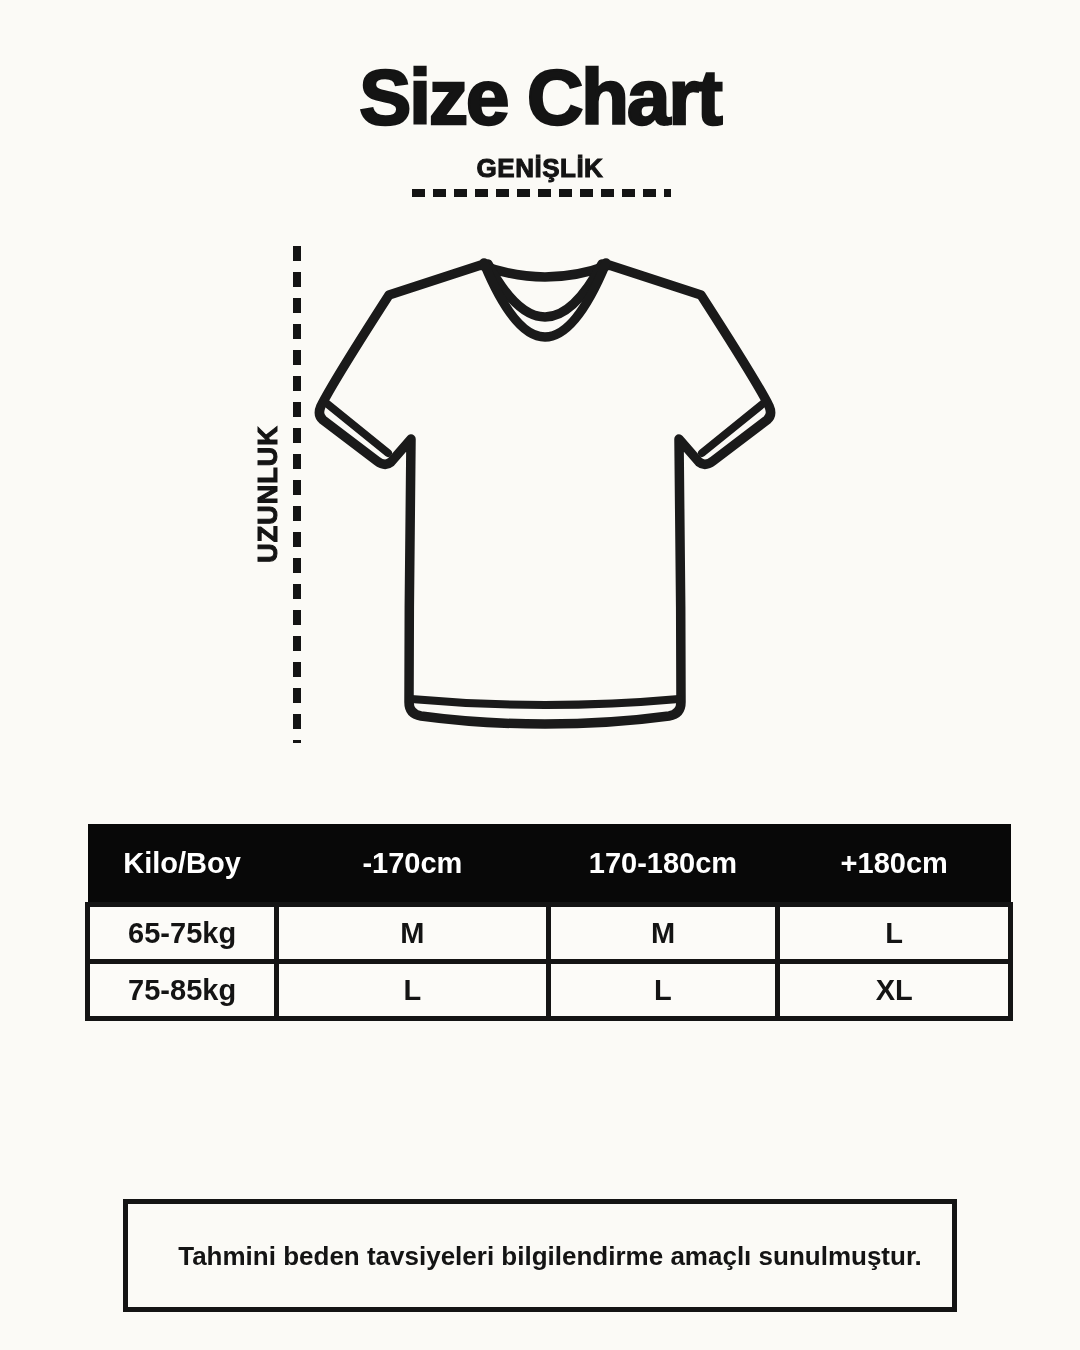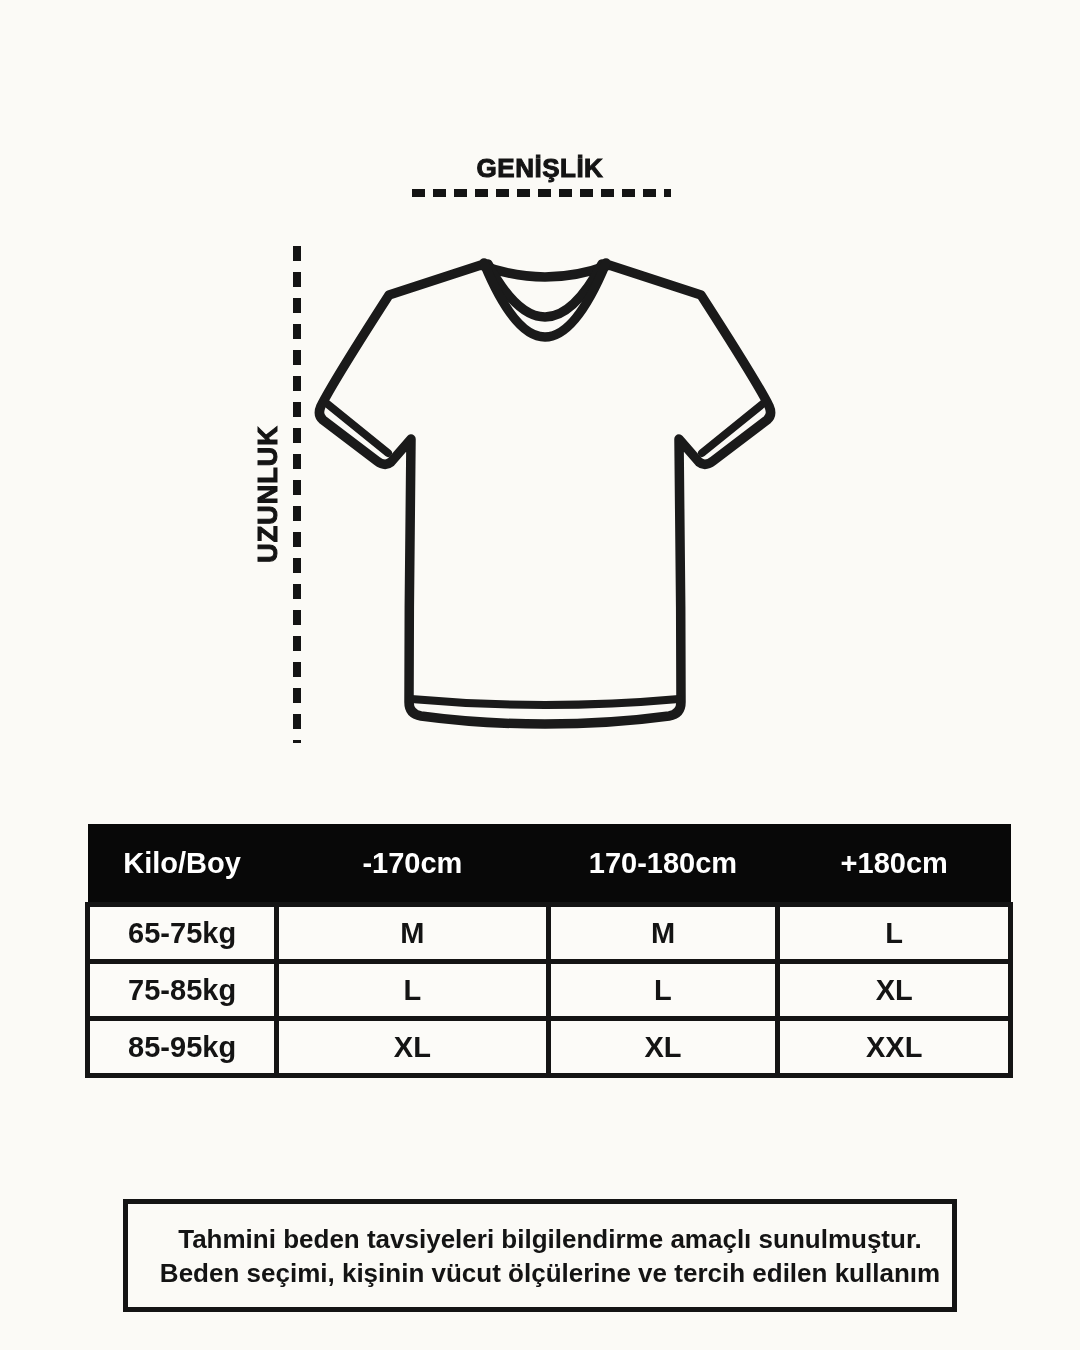--- a/index.html
+++ b/index.html
@@ -60,20 +60,21 @@
     border:5px solid #141414; box-sizing:border-box;
     display:flex; flex-direction:column; justify-content:center;
     text-align:center; font-size:26px; font-weight:bold; line-height:34px;padding-left:20px;
   }
 </style>
 </head>
 <body>
 
 <div class="canvas">
 
+  <h1 class="page-title">Size Chart</h1>
 
   <div class="width-label">GENİŞLİK</div>
   <div class="h-dash"></div>
 
   <div class="v-dash"></div>
   <div class="length-label">UZUNLUK</div>
 
   <svg class="shirt" viewBox="-6 -2 472 482" aria-hidden="true">
 
     <path class="outline" d="
@@ -127,27 +128,20 @@
         <td>M</td>
         <td>M</td>
         <td>L</td>
       </tr>
       <tr>
         <td>75-85kg</td>
         <td>L</td>
         <td>L</td>
         <td>XL</td>
       </tr>
-      <tr>
-        <td>85-95kg</td>
-        <td>XL</td>
-        <td>XL</td>
-        <td>XXL</td>
-      </tr>
     </tbody>
   </table>
 
   <div class="note">
     <div>Tahmini beden tavsiyeleri bilgilendirme amaçlı sunulmuştur.</div>
-    <div>Beden seçimi, kişinin vücut ölçülerine ve tercih edilen kullanım</div>
   </div>
 
 </div>
 
 </body></html>

